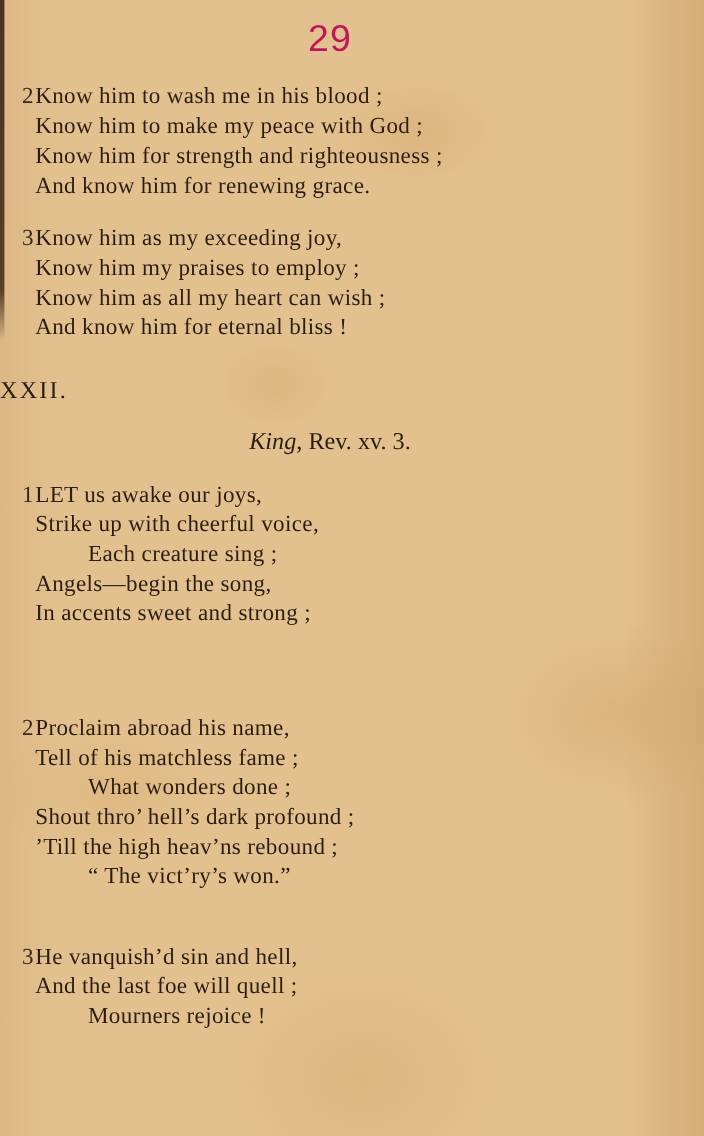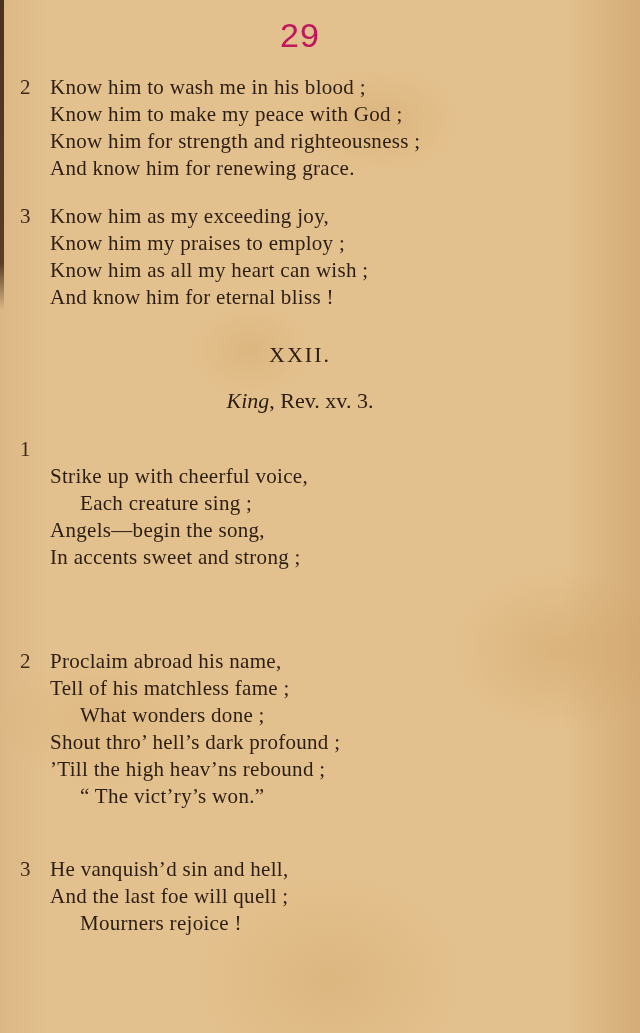--- a/index.html
+++ b/index.html
@@ -59,27 +59,26 @@
       position: absolute;
       left: 20px;
       top: 0;
       font-size: 21px;
       color: #3b2a1a;
     }
     .line .txt {
       position: absolute;
       top: 0;
     }
-    .indent-0 .txt { left: 50px; text-align: right; }
+    .indent-0 .txt { left: 32px; text-align: right; }
     .indent-1 .txt { left: 80px; }
     .hymn-title {
       position: absolute;
       left: 0;
       width: 600px;
-      text-align: center;
       font-family: "Liberation Serif", serif;
       font-size: 22px;
       letter-spacing: 2px;
       top: 342px;
       color: #2a1c10;
     }
     .hymn-tune {
       position: absolute;
       left: 0;
       width: 600px;
@@ -131,20 +130,21 @@
 </div>
 
 <div class="hymn-title">XXII.</div>
 <div class="hymn-tune">
   <span class="tune-name">King</span><span>, Rev. xv. 3.</span>
 </div>
 
 <div class="stanza" style="top:436px;">
   <div class="line indent-0">
     <span class="num">1</span>
+    <span class="txt">LET us awake our joys,</span>
   </div>
   <div class="line indent-0">
     <span class="txt">Strike up with cheerful voice,</span>
   </div>
   <div class="line indent-1">
     <span class="txt">Each creature sing ;</span>
   </div>
   <div class="line indent-0">
     <span class="txt">Angels—begin the song,</span>
   </div>

